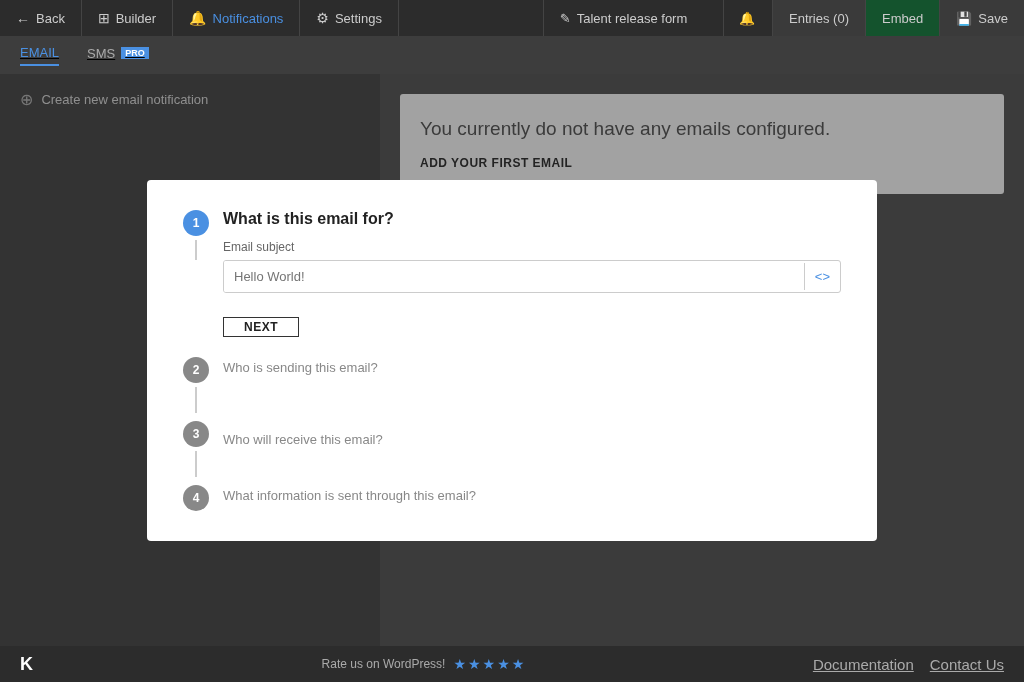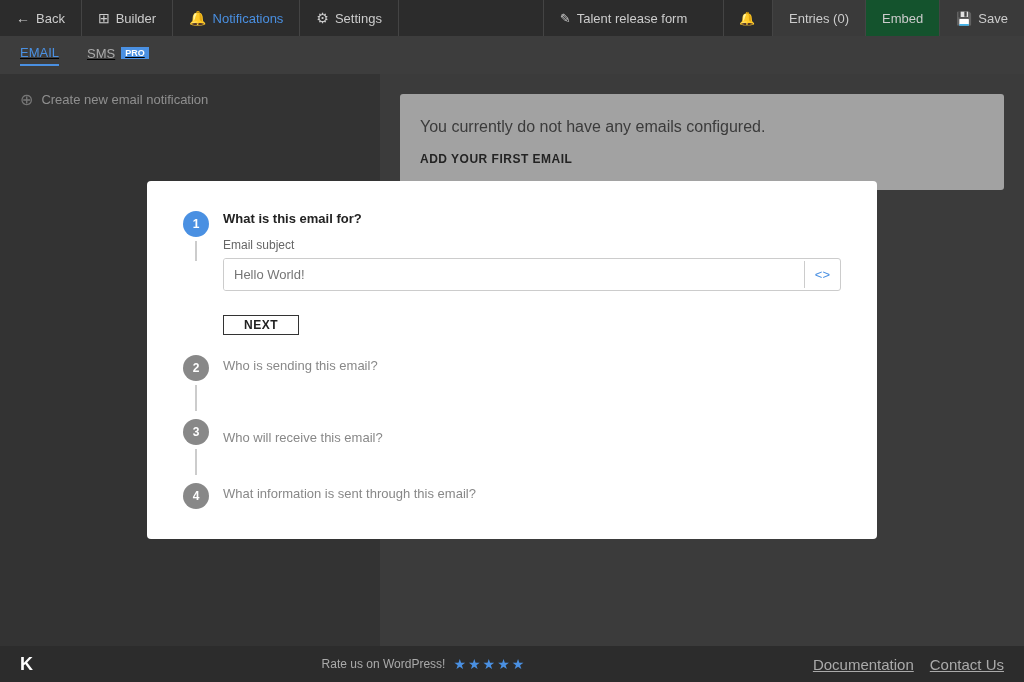--- a/index.html
+++ b/index.html
@@ -119,21 +119,21 @@
       flex: 1;
       padding: 20px;
       background: #555;
     }
     .no-email-box {
       background: #e8e8e8;
       padding: 24px 20px;
       border-radius: 3px;
     }
     .no-email-box p {
-      font-size: 16px;
+      font-size: 19px;
       color: #555;
       margin-bottom: 16px;
     }
     .add-first-email-btn {
       font-size: 12px;
       font-weight: bold;
       color: #333;
       letter-spacing: 0.5px;
       cursor: pointer;
     }
@@ -191,21 +191,21 @@
       font-size: 13px;
       color: #888;
       margin-top: 3px;
     }
 
     
     .step-content {
       flex: 1;
     }
     .step-title {
-      font-size: 13px;
+      font-size: 16px;
       font-weight: 700;
       color: #222;
       margin-bottom: 12px;
     }
     .step-description {
       font-size: 13px;
       color: #555;
       line-height: 1.5;
       margin-bottom: 6px;
     }

